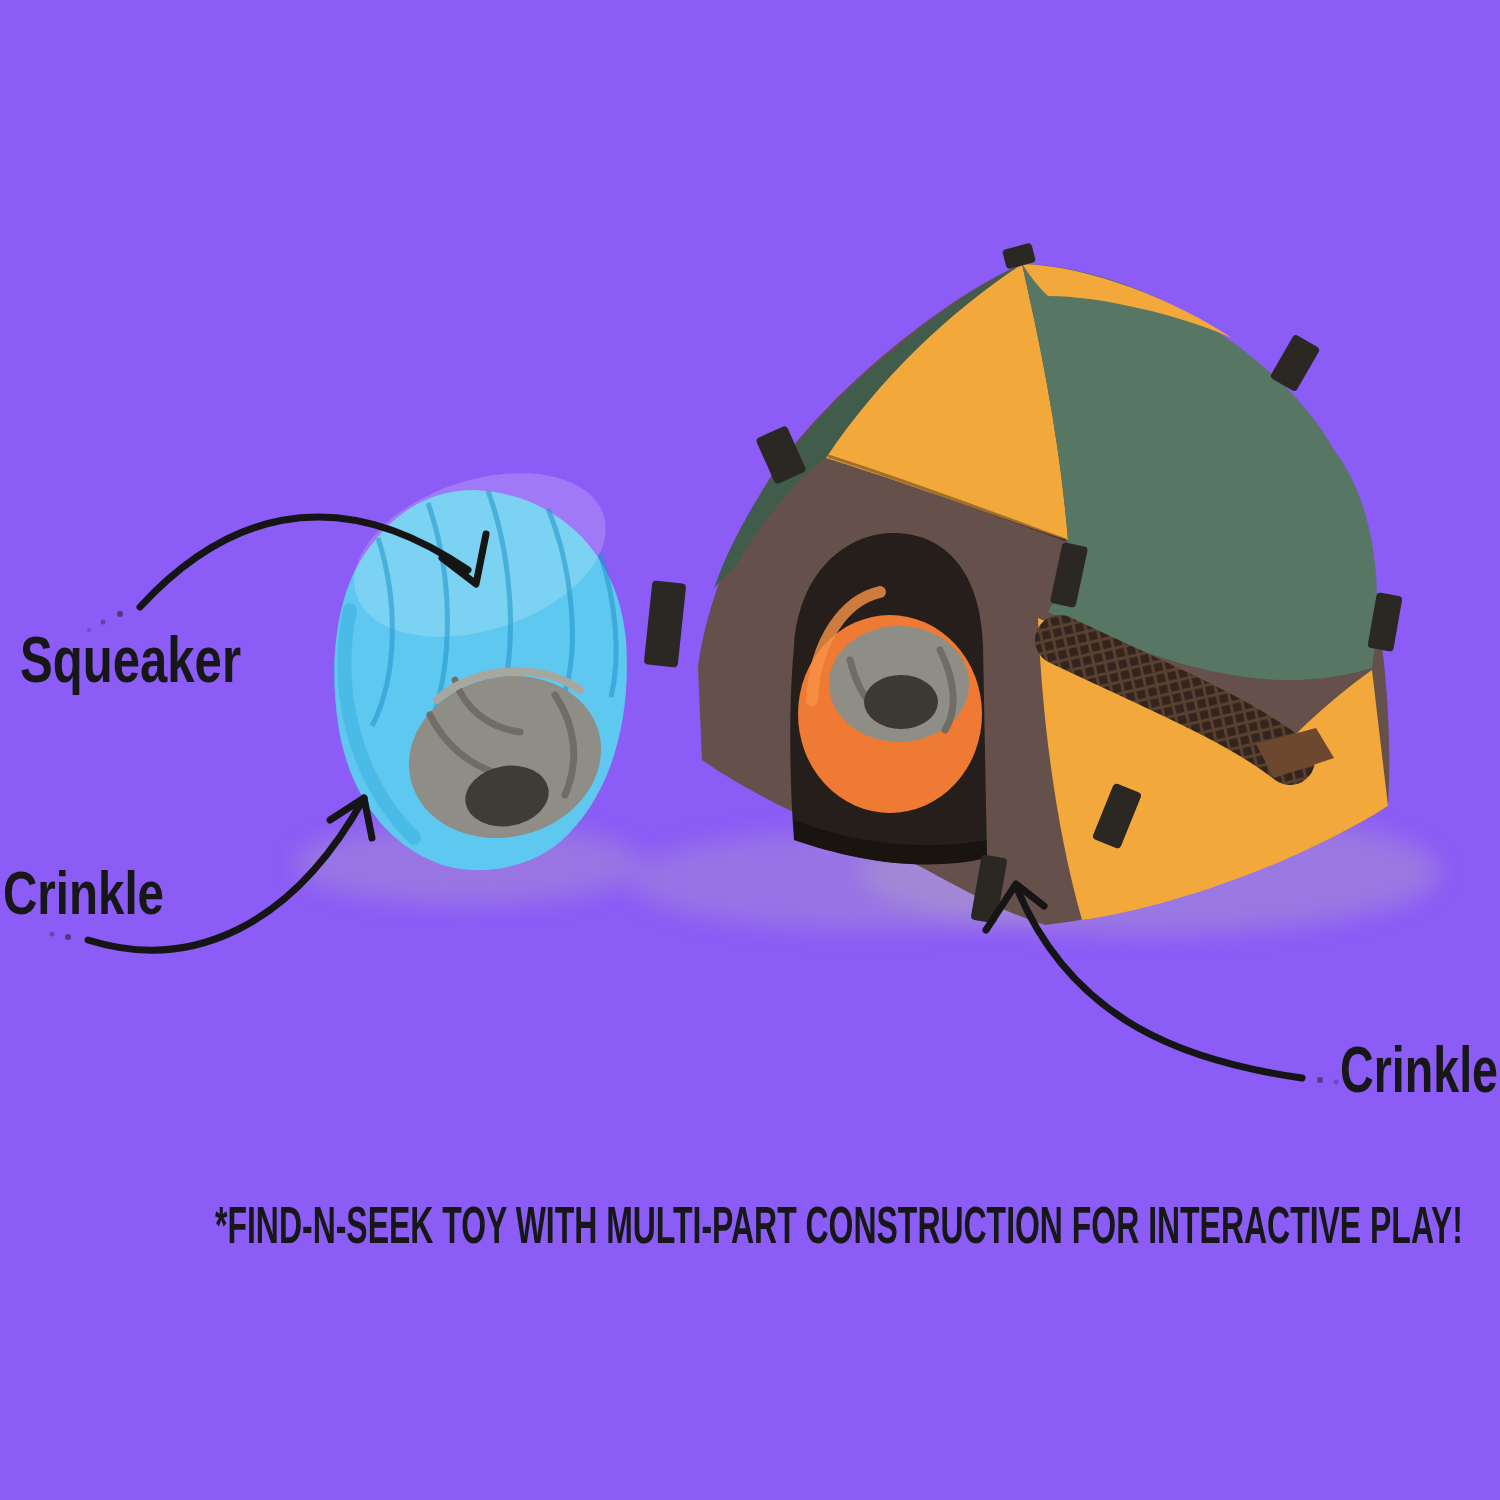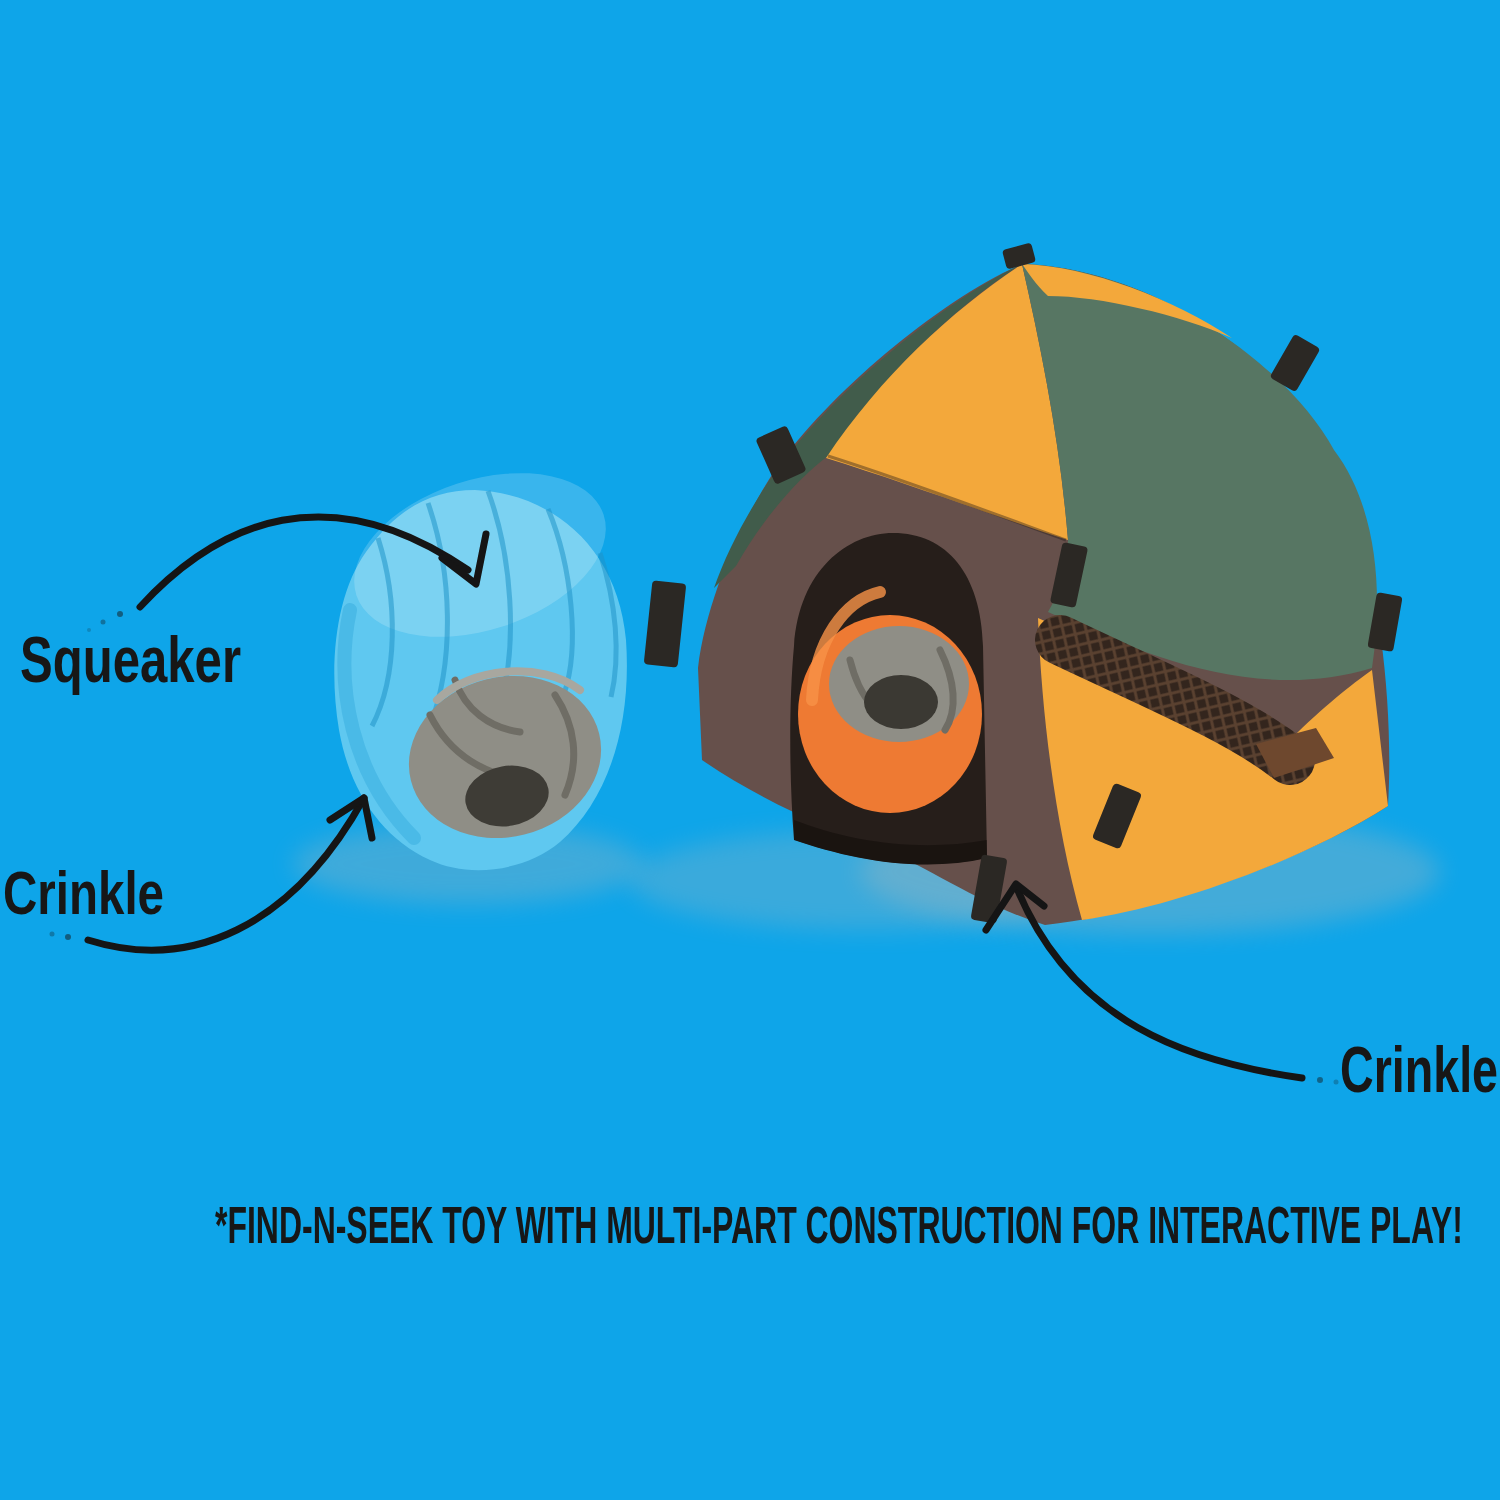--- a/index.html
+++ b/index.html
@@ -1,16 +1,16 @@
 <!DOCTYPE html>
 <html><head>
 <meta charset="utf-8">
 <style>
   html,body{margin:0;padding:0;background:#ffffff;}
-  .stage{position:relative;width:1500px;height:1500px;background:#0ea5e9;overflow:hidden;
+  .stage{position:relative;width:1500px;height:1500px;background:#8b5cf6;overflow:hidden;
          font-family:"Liberation Sans",sans-serif;}
   svg{position:absolute;left:0;top:0;}
   .label{fill:#171717;font-weight:700;font-family:"Liberation Sans",sans-serif;}
   .arrow{stroke:#151515;stroke-width:7;fill:none;stroke-linecap:round;stroke-linejoin:round;}
   .seam{stroke:rgba(31,148,200,0.55);stroke-width:5;fill:none;}
   .fold{stroke:#6f6d65;stroke-width:7;fill:none;stroke-linecap:round;}
   .tab{fill:#2b2824;}
 </style>
 </head>
 <body>

